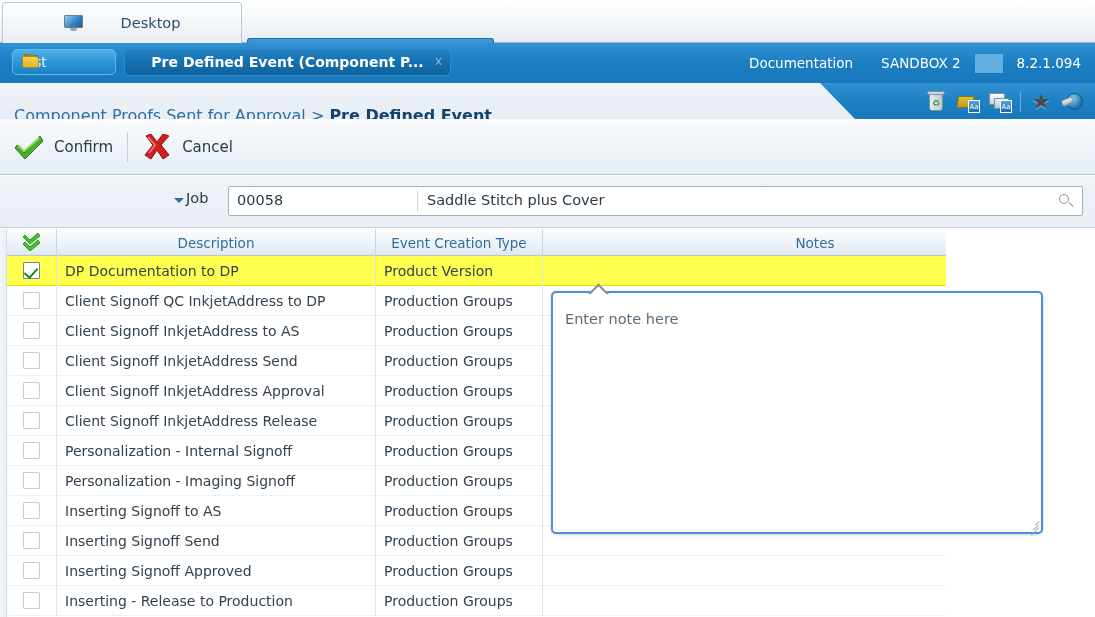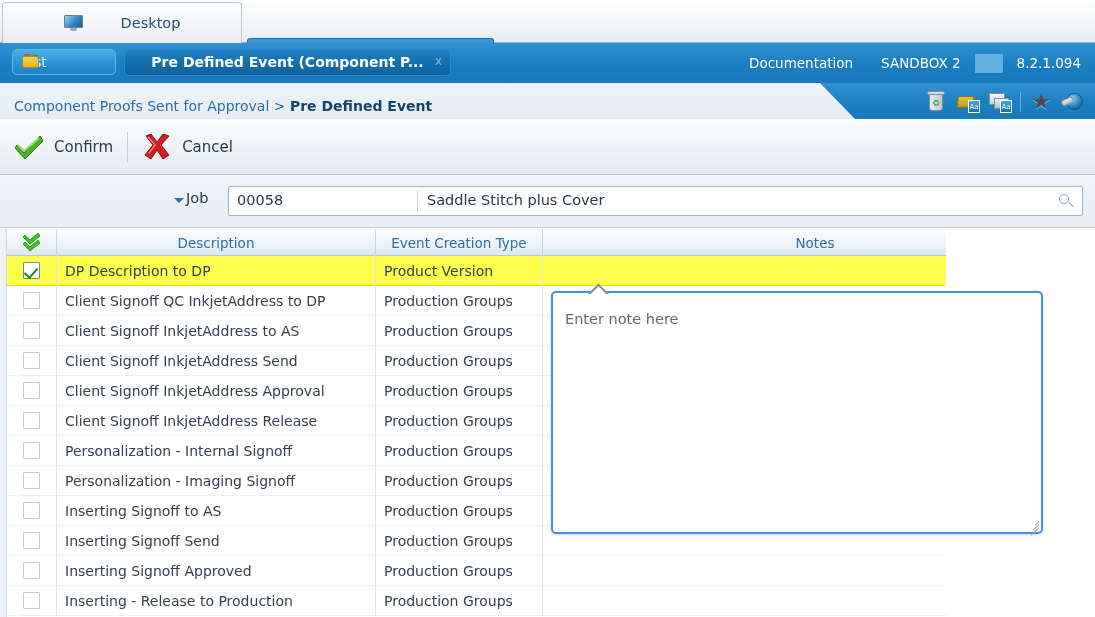--- a/index.html
+++ b/index.html
@@ -117,22 +117,22 @@
     position: absolute; left: 0; top: 83px; width: 1095px; height: 36px;
     background: linear-gradient(to bottom, #3191d2 0%, #1c7fc2 55%, #1878bb 100%);
     overflow: hidden;
   }
   .crumb-sheet {
     position: absolute; left: 0; top: 0; width: 855px; height: 36px;
     background: linear-gradient(to bottom, #eef3f8 0%, #e6edf4 100%);
     clip-path: polygon(0 0, 820px 0, 855px 36px, 0 36px);
   }
   .crumb-txt {
-    position: absolute; left: 14px; top: 15px;
-    font-size: 14px; color: #2e6ea3;
+    position: absolute; left: 14px; top: 23px;
+    font-size: 16px; color: #2e6ea3;
   }
   .crumb-txt b { color: #15436b; }
   .crumb-icons {
     position: absolute; right: 10px; top: 6px; height: 26px;
     display: flex; align-items: center; gap: 8px;
   }
   .ci { width: 24px; height: 24px; position: relative; }
   .ci-bin .body {
     position: absolute; left: 5px; top: 4px; width: 14px; height: 17px;
     background: linear-gradient(to right, #e8eef3, #b9c7d2);
@@ -467,21 +467,21 @@
     <div class="ghc" style="left:50px;width:319px;">Description</div>
     <div class="ghc" style="left:369px;width:167px;">Event Creation Type</div>
     <div class="ghc" style="left:536px;width:545px;">Notes</div>
   </div>
 
   <div class="rowzone">
       <div class="grow sel">
         <div class="cell-chk">
           <span class="cbox on"></span>
         </div>
-        <div class="cell-desc">DP Description to DP</div>
+        <div class="cell-desc">DP Documentation to DP</div>
         <div class="cell-type">Product Version</div>
         <div class="cell-notes">
           <span class="dots">
             <i></i>
             <i></i>
             <i></i>
           </span>
         </div>
       </div>
       <div class="grow">

